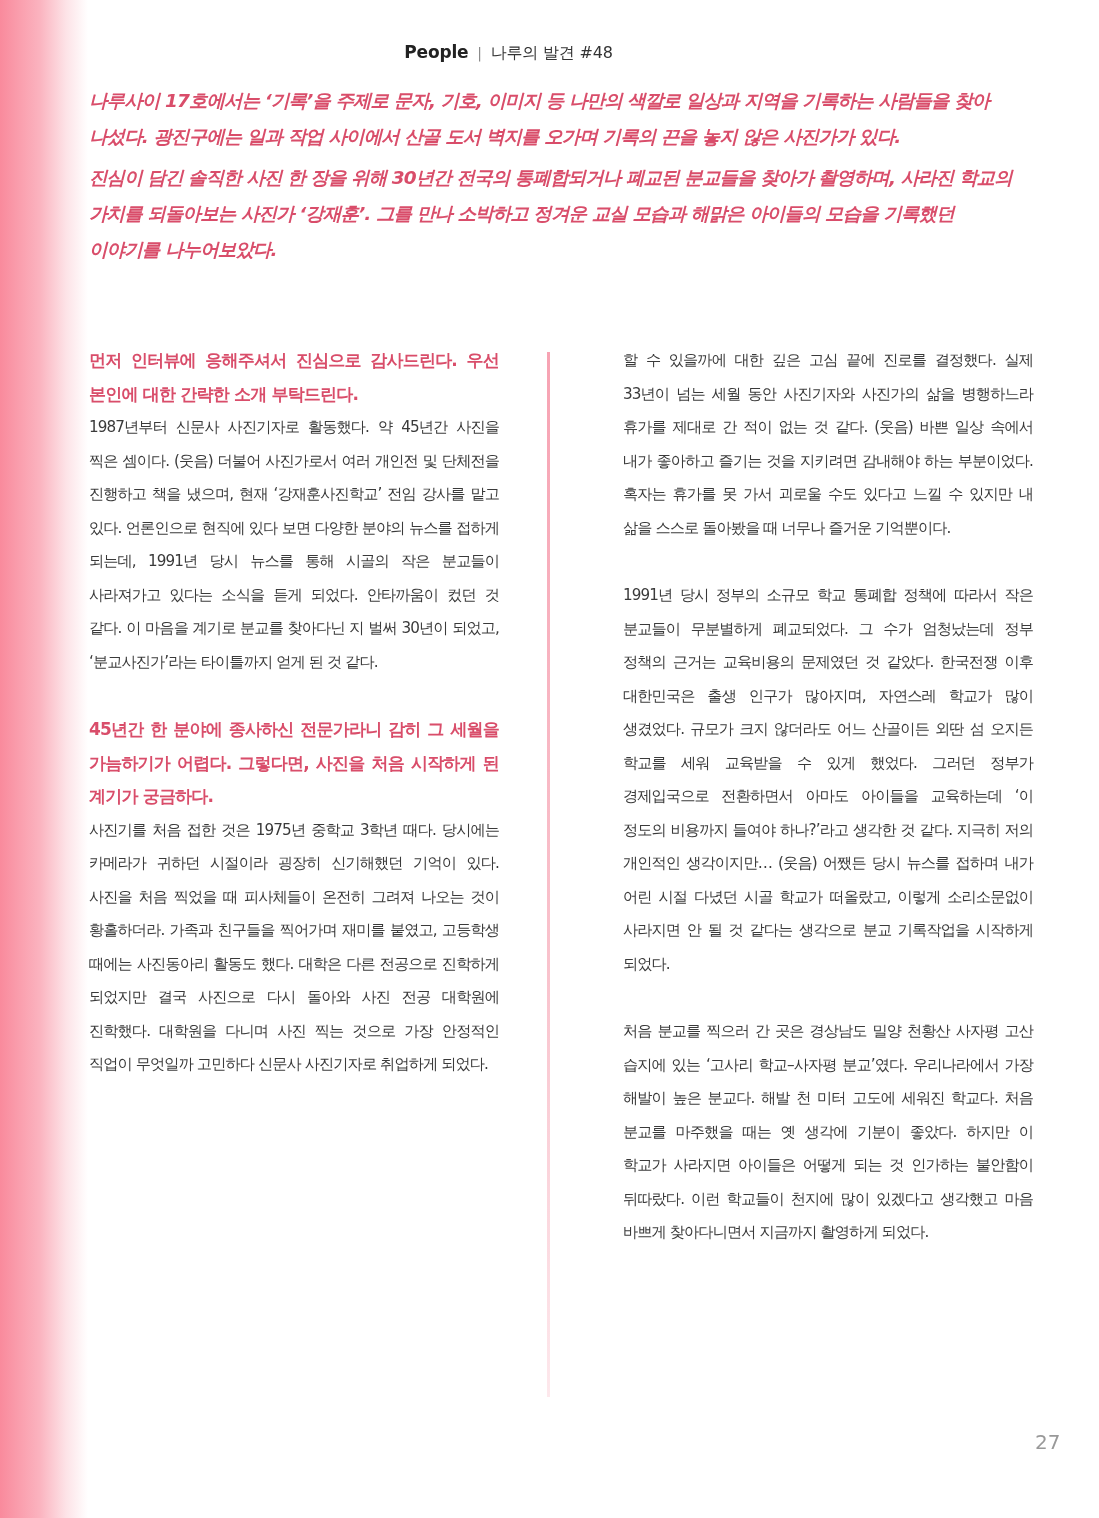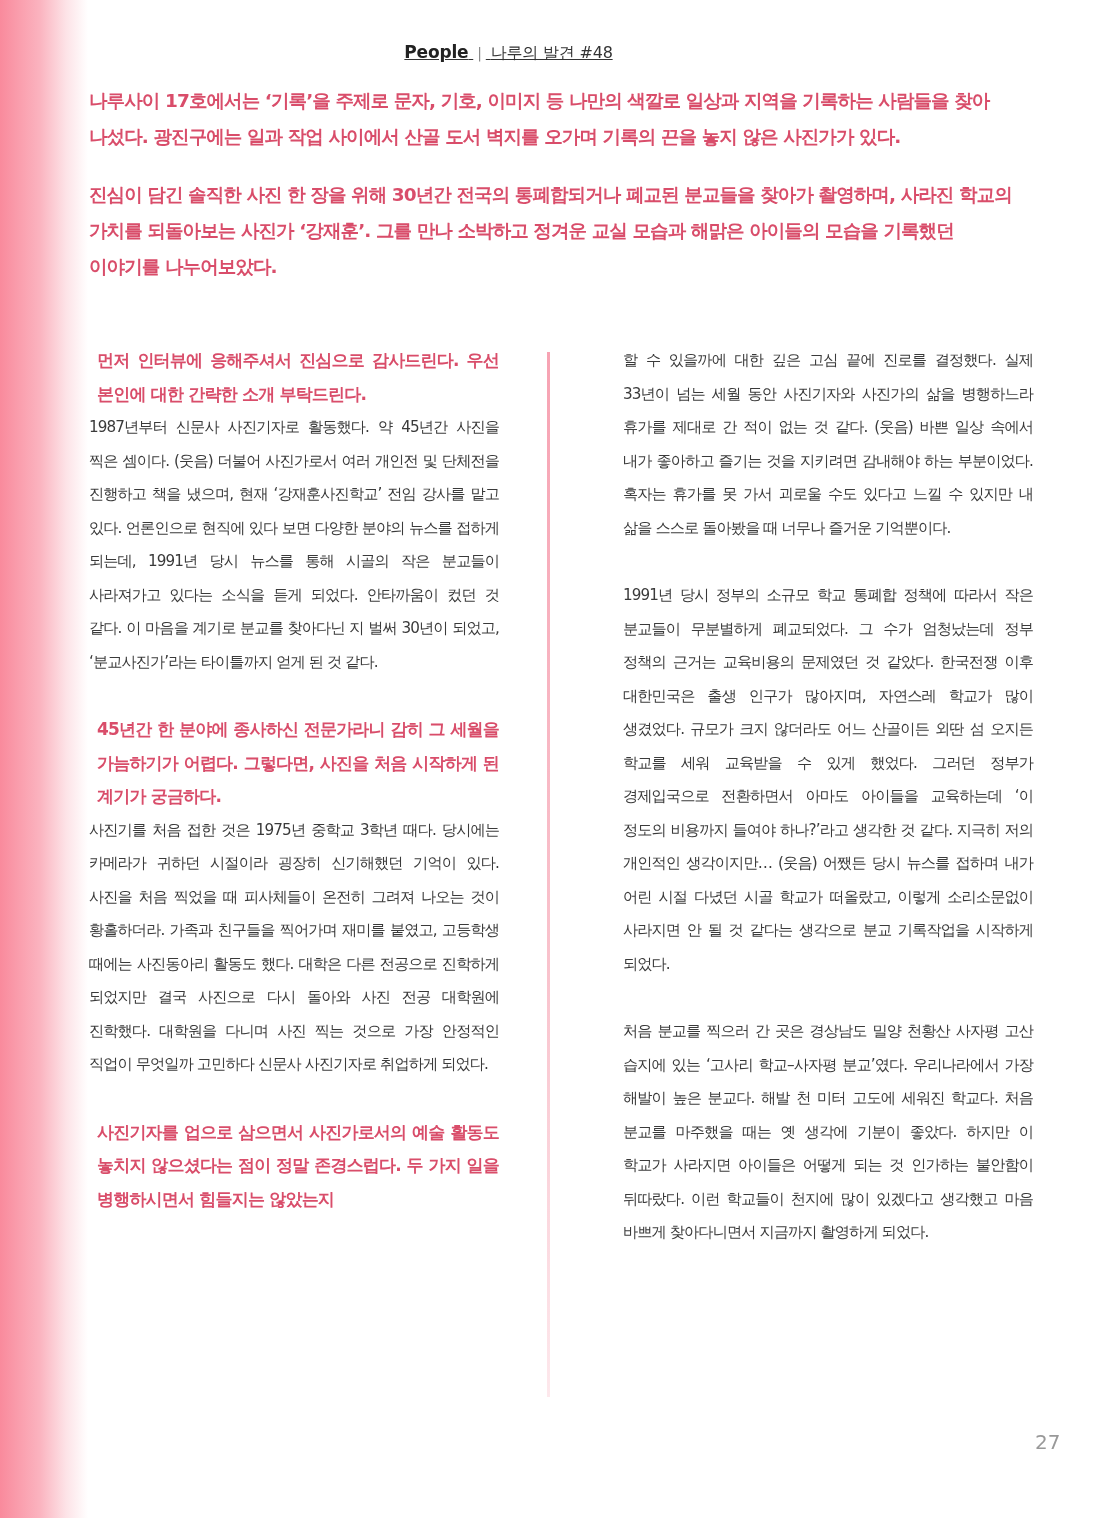--- a/index.html
+++ b/index.html
@@ -6,42 +6,42 @@
   html, body { width: 1099px; height: 1518px; background: #ffffff; overflow: hidden; }
   body { position: relative; font-family: "DejaVu Sans", "Liberation Sans", sans-serif; color: #333333; }
 
   .side-gradient {
     position: absolute; left: 0; top: 0; width: 88px; height: 1518px;
     background: linear-gradient(to right, #f98a9c 0%, #fbb3bf 45%, #fde3e7 75%, #ffffff 100%);
   }
 
   .header {
     position: absolute; top: 42px; left: 0; width: 1017px; text-align: center;
-    font-size: 16px; color: #333; letter-spacing: -0.2px; text-decoration: underline;
+    font-size: 16px; color: #333; letter-spacing: -0.2px;
   }
   .header .section { font-weight: bold; font-size: 17px; color: #222; }
   .header .sep { color: #888; margin: 0 4px; font-size: 14px; }
 
   .lead {
     position: absolute; left: 89px; width: 925px;
     color: #d94d6a; font-weight: bold; font-size: 18.5px; line-height: 36px;
-    letter-spacing: -0.9px; word-break: keep-all;
+    letter-spacing: -0.9px; word-break: keep-all; font-style: italic;
   }
   .lead-1 { top: 83px; }
-  .lead-2 { top: 177px; }
+  .lead-2 { top: 160px; }
 
   .col {
     position: absolute; width: 410px; word-break: keep-all;
   }
   .col-left { left: 89px; top: 344px; }
   .col-right { left: 623px; top: 344px; }
 
   .q {
     color: #d94d6a; font-weight: bold; font-size: 17px; line-height: 33.5px;
-    letter-spacing: -0.8px; text-align: justify; margin-left: 8px;
+    letter-spacing: -0.8px; text-align: justify;
   }
   .a {
     color: #3a3a3a; font-size: 15.2px; line-height: 33.5px; letter-spacing: -0.9px;
     text-align: justify;
   }
   .gap { height: 34px; }
 
   .divider {
     position: absolute; left: 547px; top: 352px; width: 3px; height: 1045px;
     background: linear-gradient(to bottom, #f7a3b3 0%, #f9c3cd 60%, #fde8ec 100%);
@@ -70,21 +70,20 @@
     <p class="q">먼저 인터뷰에 응해주셔서 진심으로 감사드린다. 우선 본인에 대한 간략한 소개 부탁드린다.</p>
     <p class="a">1987년부터 신문사 사진기자로 활동했다. 약 45년간 사진을 찍은 셈이다. (웃음) 더불어 사진가로서 여러 개인전 및 단체전을 진행하고 책을 냈으며, 현재 ‘강재훈사진학교’ 전임 강사를 맡고 있다. 언론인으로 현직에 있다 보면 다양한 분야의 뉴스를 접하게 되는데, 1991년 당시 뉴스를 통해 시골의 작은 분교들이 사라져가고 있다는 소식을 듣게 되었다. 안타까움이 컸던 것 같다. 이 마음을 계기로 분교를 찾아다닌 지 벌써 30년이 되었고, ‘분교사진가’라는 타이틀까지 얻게 된 것 같다.</p>
   </div>
   <div class="gap"></div>
   <div>
     <p class="q">45년간 한 분야에 종사하신 전문가라니 감히 그 세월을 가늠하기가 어렵다. 그렇다면, 사진을 처음 시작하게 된 계기가 궁금하다.</p>
     <p class="a">사진기를 처음 접한 것은 1975년 중학교 3학년 때다. 당시에는 카메라가 귀하던 시절이라 굉장히 신기해했던 기억이 있다. 사진을 처음 찍었을 때 피사체들이 온전히 그려져 나오는 것이 황홀하더라. 가족과 친구들을 찍어가며 재미를 붙였고, 고등학생 때에는 사진동아리 활동도 했다. 대학은 다른 전공으로 진학하게 되었지만 결국 사진으로 다시 돌아와 사진 전공 대학원에 진학했다. 대학원을 다니며 사진 찍는 것으로 가장 안정적인 직업이 무엇일까 고민하다 신문사 사진기자로 취업하게 되었다.</p>
   </div>
   <div class="gap"></div>
   <div>
-    <p class="q">사진기자를 업으로 삼으면서 사진가로서의 예술 활동도 놓치지 않으셨다는 점이 정말 존경스럽다. 두 가지 일을 병행하시면서 힘들지는 않았는지</p>
   </div>
 </div>
 
 <div class="divider"></div>
 
 <div class="col col-right">
   <div>
     <p class="a">할 수 있을까에 대한 깊은 고심 끝에 진로를 결정했다. 실제 33년이 넘는 세월 동안 사진기자와 사진가의 삶을 병행하느라 휴가를 제대로 간 적이 없는 것 같다. (웃음) 바쁜 일상 속에서 내가 좋아하고 즐기는 것을 지키려면 감내해야 하는 부분이었다. 혹자는 휴가를 못 가서 괴로울 수도 있다고 느낄 수 있지만 내 삶을 스스로 돌아봤을 때 너무나 즐거운 기억뿐이다.</p>
   </div>
   <div class="gap"></div>

